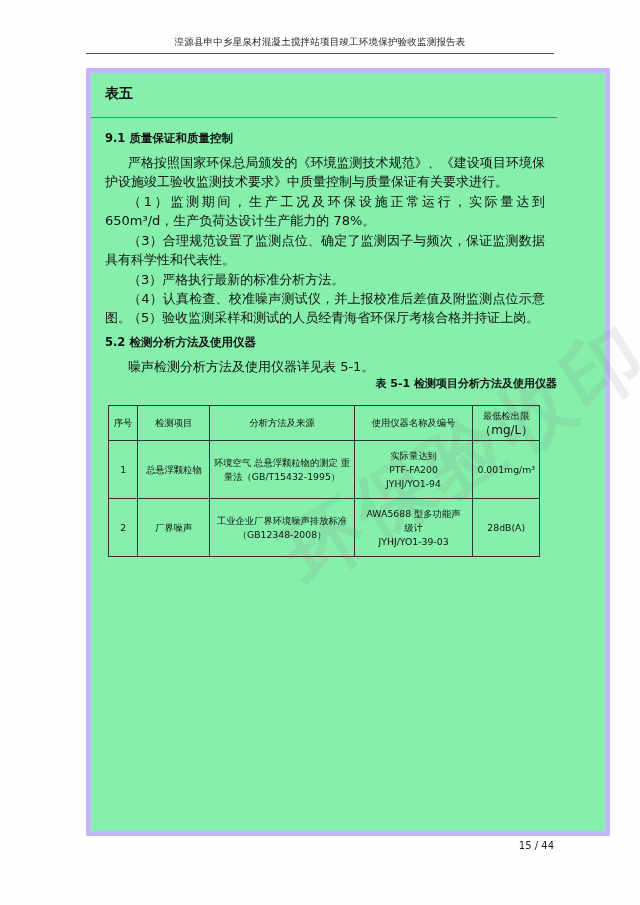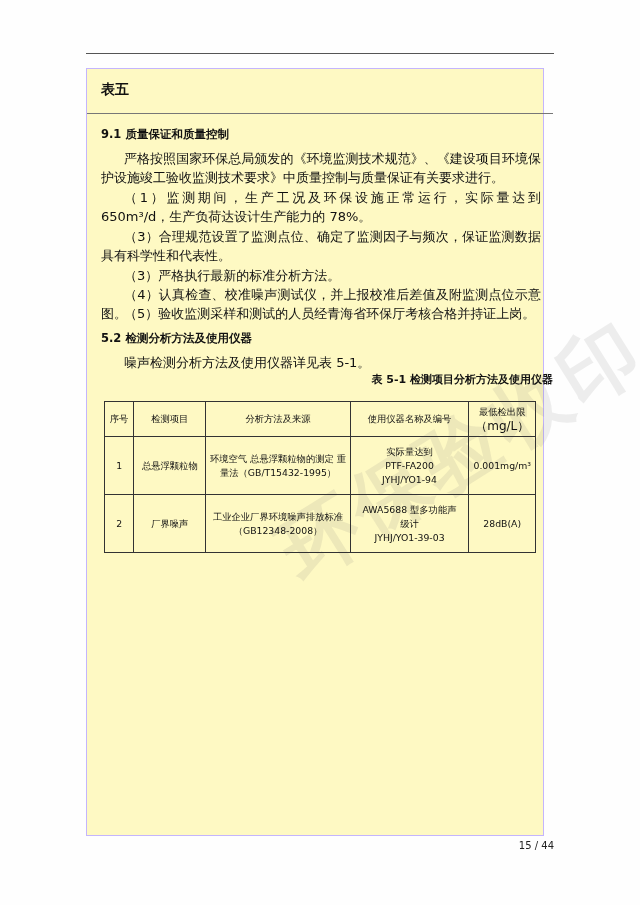--- a/index.html
+++ b/index.html
@@ -44,24 +44,24 @@
     top: 53px;
     width: 468px;
     height: 1px;
     background: #555;
   }
   
   .frame {
     position: absolute;
     left: 86px;
     top: 68px;
-    width: 458px;
+    width: 524px;
     height: 768px;
-    border: 1px solid #c4b5fd;
-    background: #fef9c3;
+    border: 5px solid #c4b5fd;
+    background: #86efac;
     box-sizing: border-box;
   }
   .inner {
     position: absolute;
     left: 0;
     top: 0;
     width: 468px;
     padding: 0;
   }
   .biaowu {
@@ -160,20 +160,21 @@
     color: #222;
     font-family: "DejaVu Sans", "Liberation Sans", sans-serif;
   }
 </style>
 </head>
 <body>
 
 <div class="page">
   <div class="sheet">
 
+    <div class="doc-header">湟源县申中乡星泉村混凝土搅拌站项目竣工环境保护验收监测报告表</div>
     <div class="header-rule"></div>
 
     <div class="frame">
       <div class="inner">
 
         <div class="biaowu">表五</div>
         <div class="hr-under-title"></div>
 
         <div class="sec" style="top:58px;">9.1 质量保证和质量控制</div>
 

